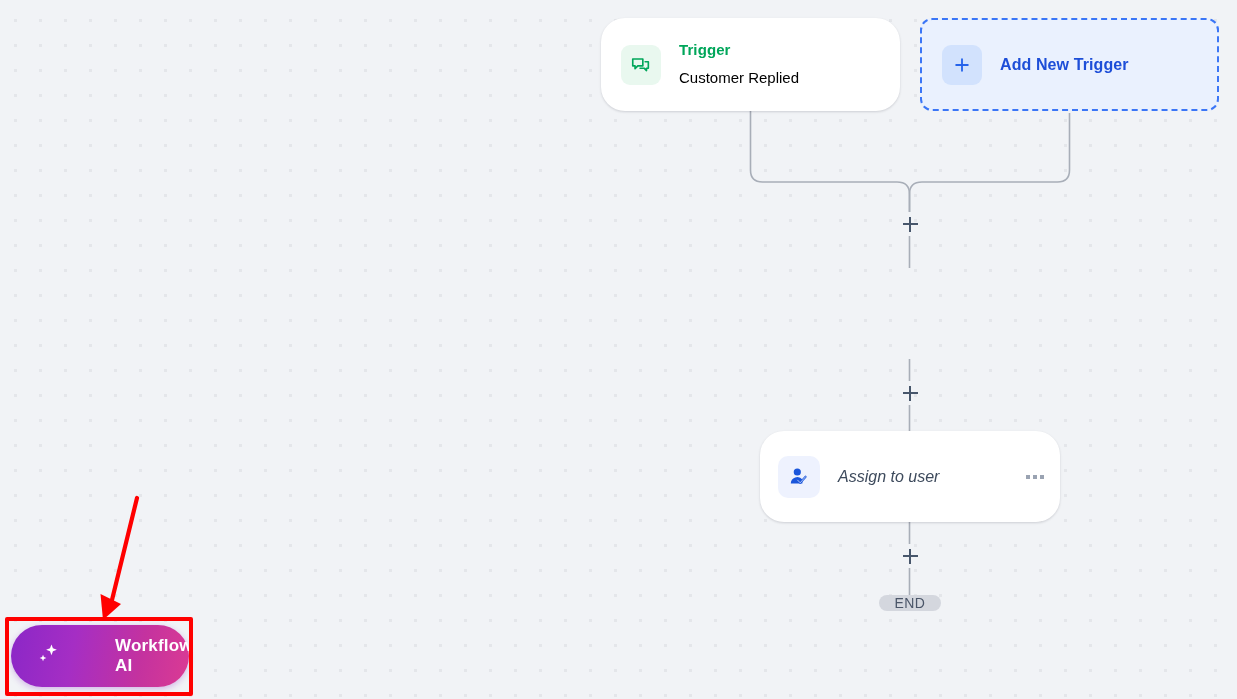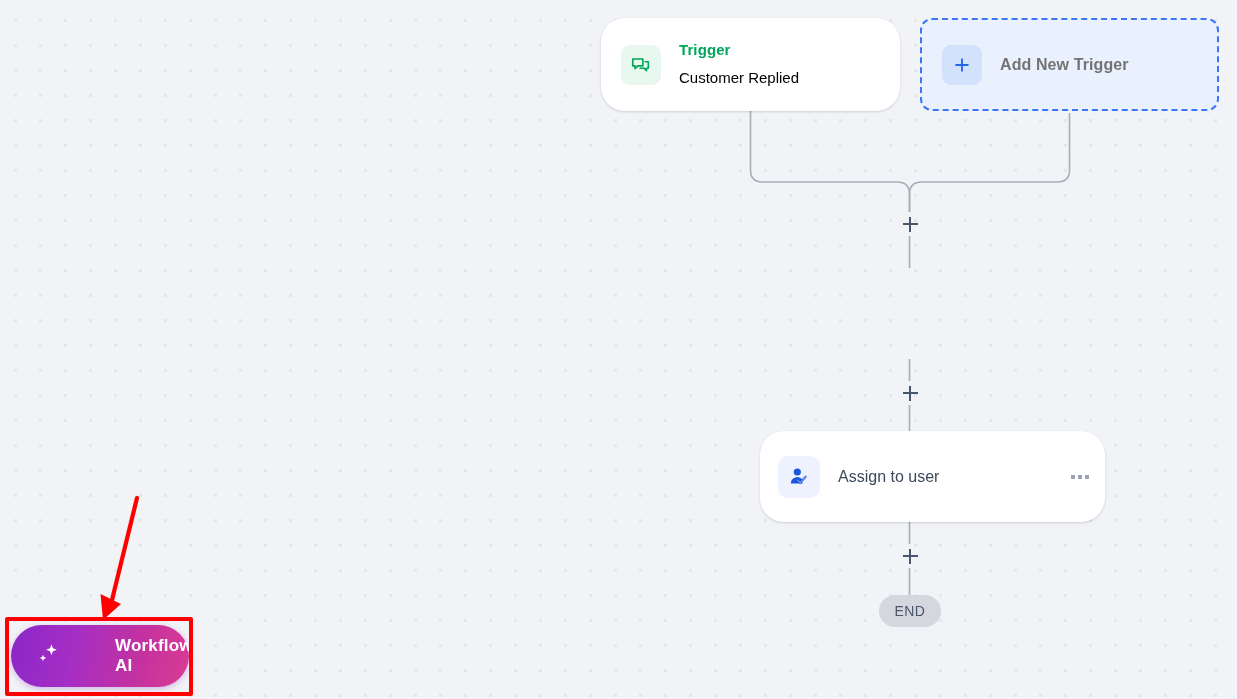--- a/index.html
+++ b/index.html
@@ -85,34 +85,35 @@
     width: 40px; height: 40px;
     border-radius: 9px;
     background: #d2e2fd;
     display: flex; align-items: center; justify-content: center;
     flex: 0 0 auto;
   }
   .add-label {
     margin-left: 18px;
     font-size: 16px;
     font-weight: 700;
-    color: #737373;
+    color: #1d4ed8;
     letter-spacing: .1px;
   }
 
   
   #create-contact-card {
     left: 760px; top: 268px;
     width: 300px; height: 91px;
     padding-left: 18px;
   }
   #assign-user-card {
     left: 760px; top: 431px;
-    width: 345px; height: 91px;
+    width: 300px; height: 91px;
     padding-left: 18px;
+    font-style: italic;
   }
   .action-icon-box {
     width: 42px; height: 42px;
     border-radius: 10px;
     background: #eef2fe;
     display: flex; align-items: center; justify-content: center;
     flex: 0 0 auto;
   }
   .action-label {
     margin-left: 18px;
@@ -150,21 +151,21 @@
   .plus-btn::after  { width: 1.7px; height: 15px; }
 
   #plus-1 { left: 899px; top: 213px; }
   #plus-2 { left: 899px; top: 382px; }
   #plus-3 { left: 899px; top: 545px; }
 
   
   #end-node {
     position: absolute;
     left: 879px; top: 595px;
-    width: 62px; height: 32px;
+    width: 62px; height: 16px;
     border-radius: 16px;
     background: #d4d7de;
     display: flex; align-items: center; justify-content: center;
     font-size: 14px;
     color: #4a5568;
     letter-spacing: .4px;
   }
 
   
   #workflow-ai-btn {

